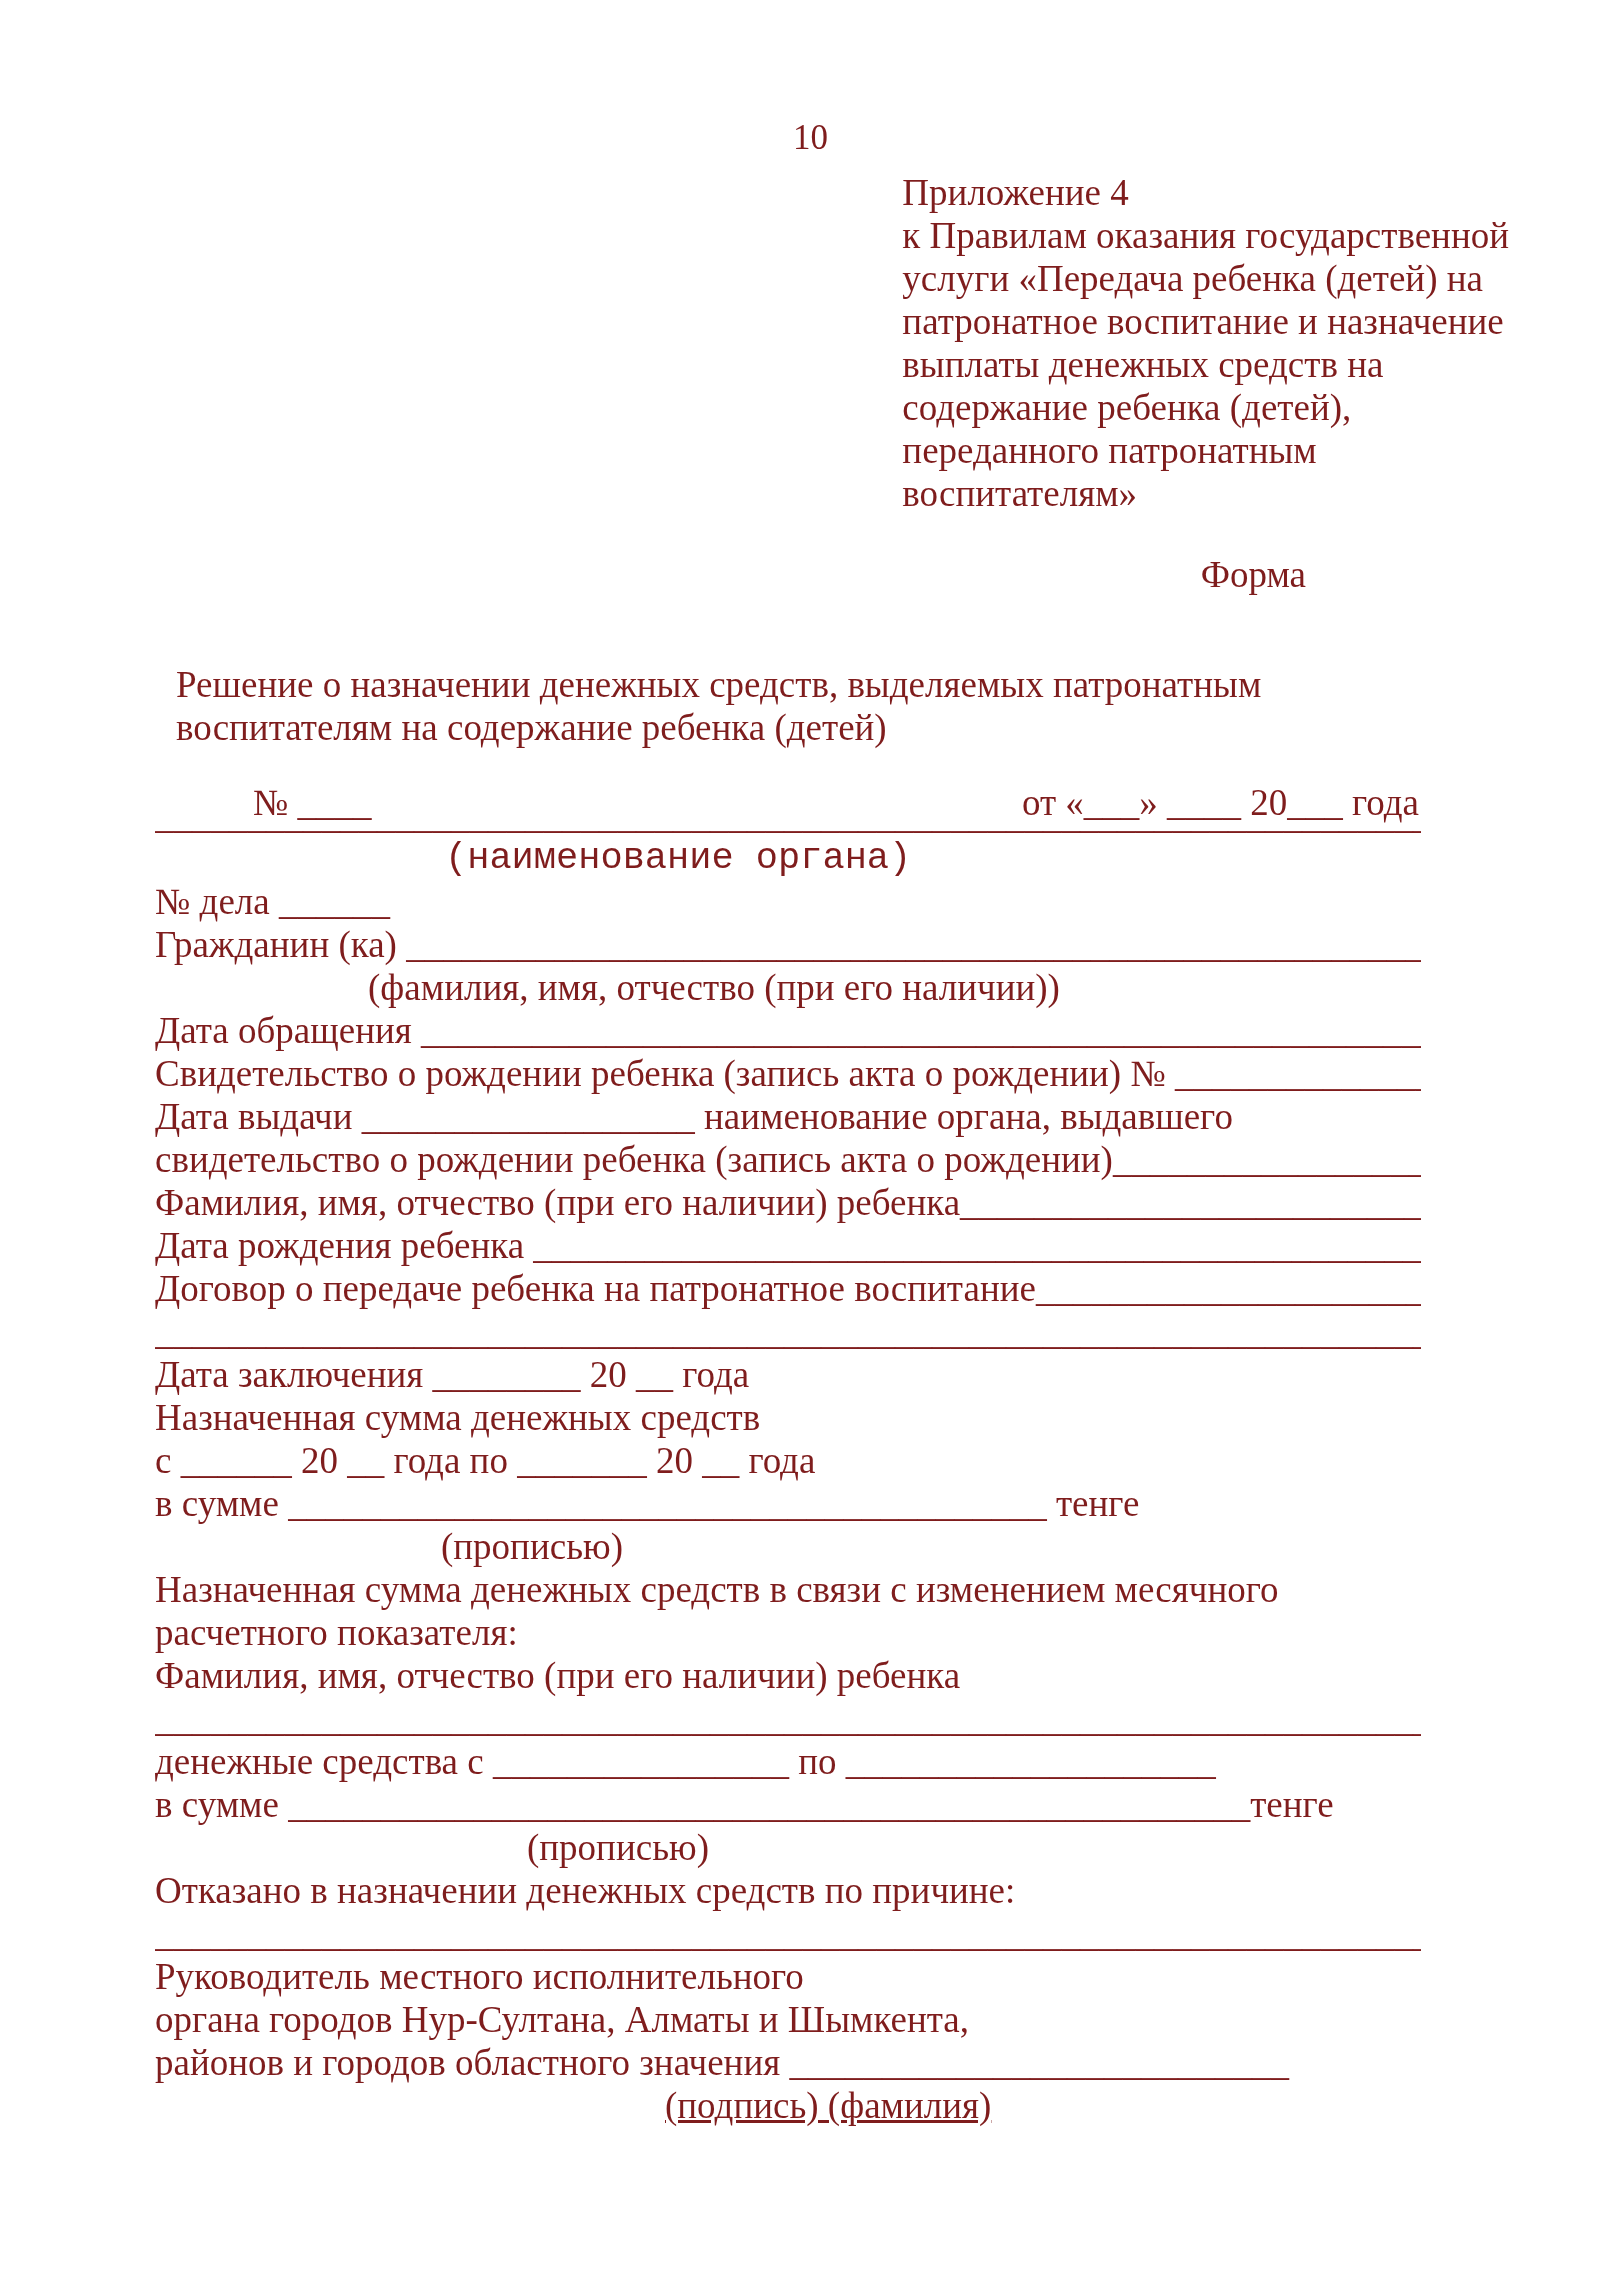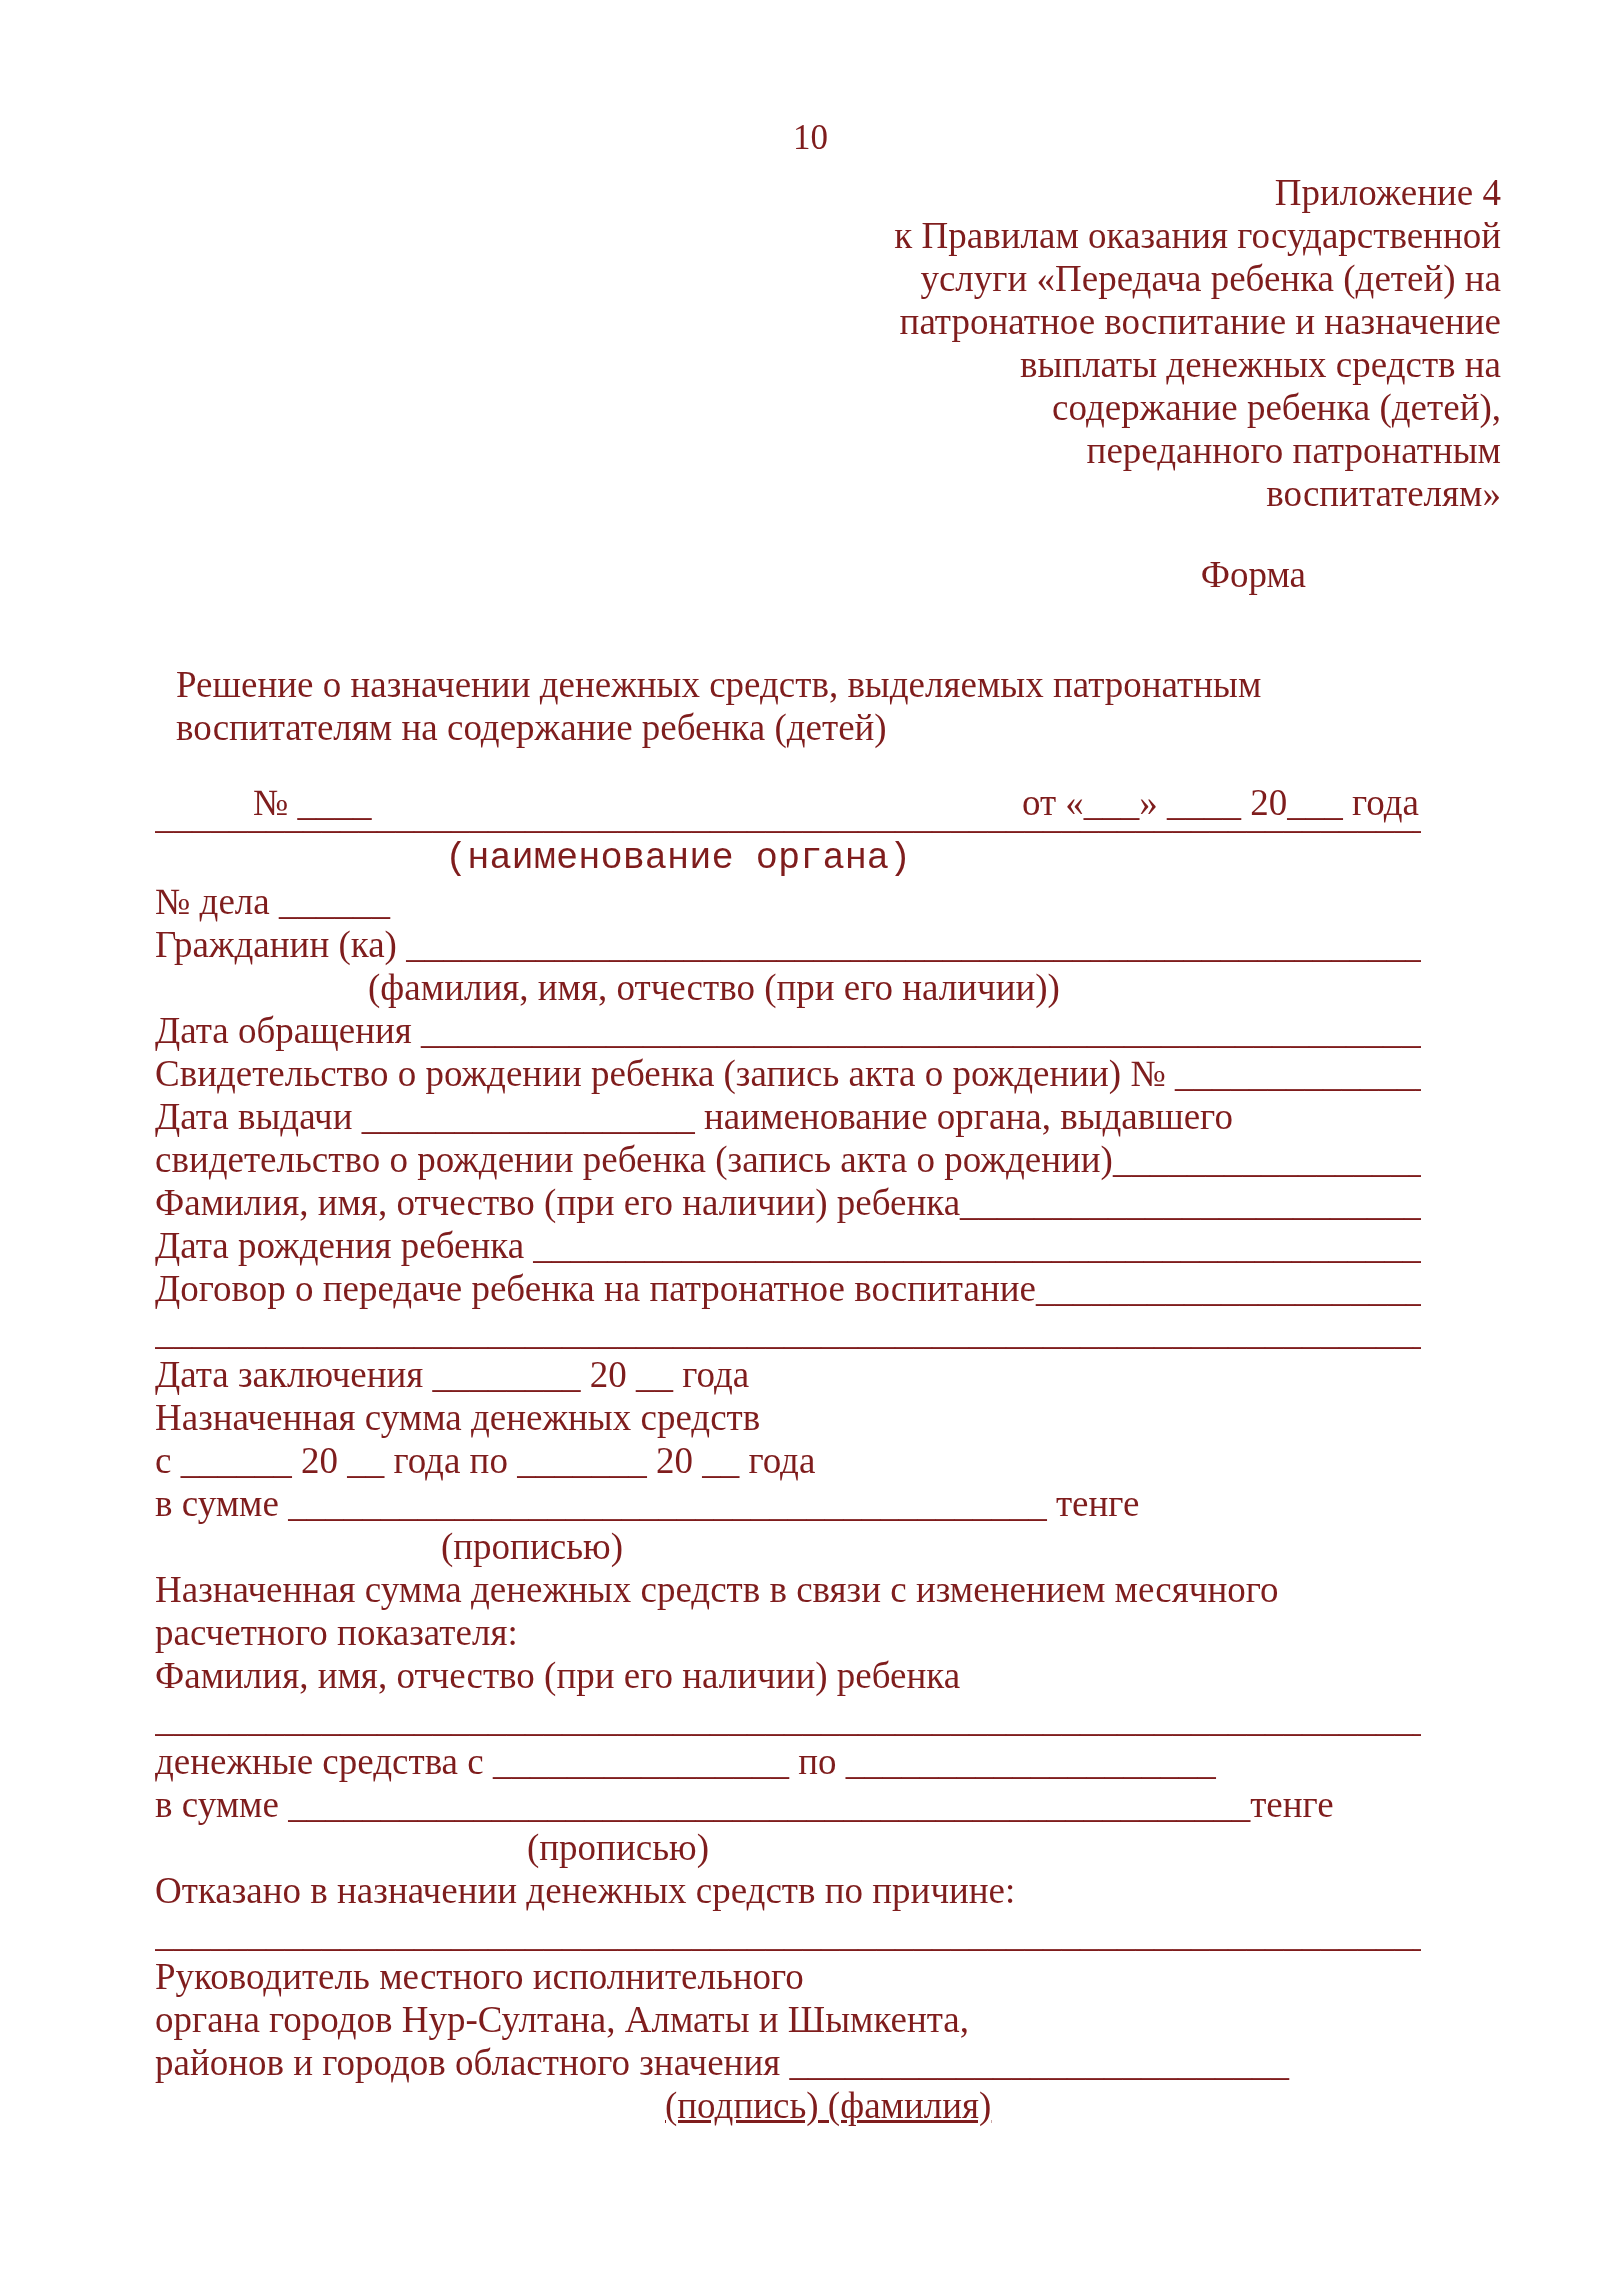--- a/index.html
+++ b/index.html
@@ -9,22 +9,22 @@
     background:#ffffff;
     color:#7f1d1d;
     font-family:"Liberation Serif","DejaVu Serif",serif;
     overflow:hidden;
   }
   .pagenum{
     position:absolute;top:118px;left:0;width:100%;
     text-align:center;font-size:35px;
   }
   .appendix{
-    position:absolute;top:171px;right:120px;
-    text-align:right;font-size:37px;line-height:43px;
+    position:absolute;top:171px;right:112px;
+    text-align:left;font-size:37px;line-height:43px;
   }
   .forma{
     position:absolute;top:553px;right:315px;
     font-size:37px;line-height:43px;
   }
   .title{
     position:absolute;top:663px;left:176px;width:1333px;
     text-align:left;font-weight:400;
     font-size:37px;line-height:43px;
   }

